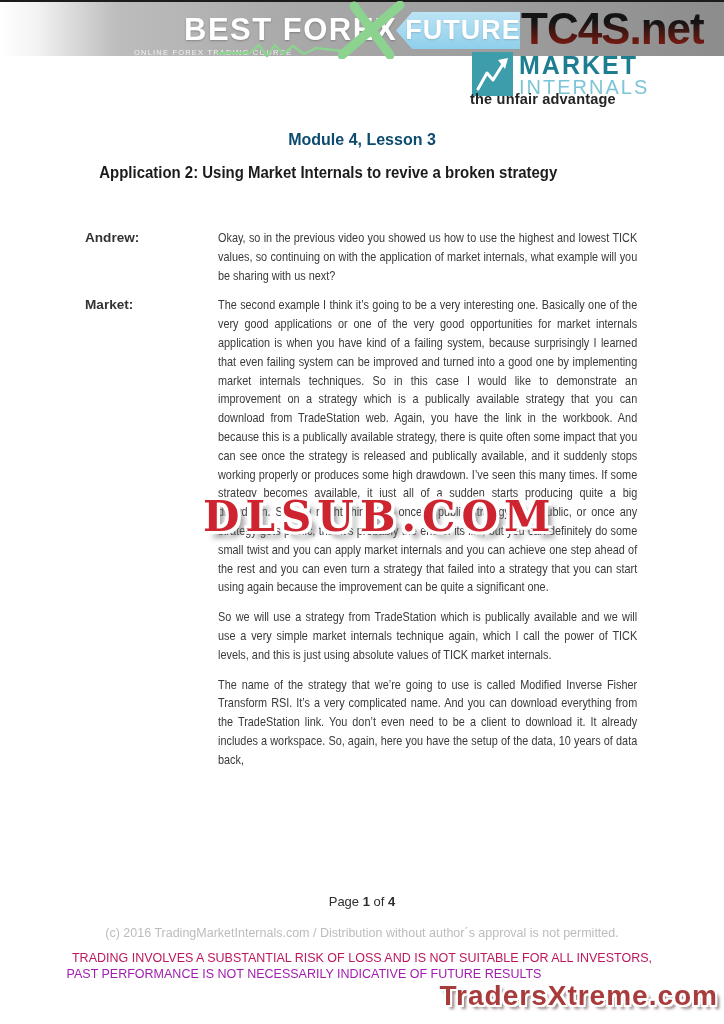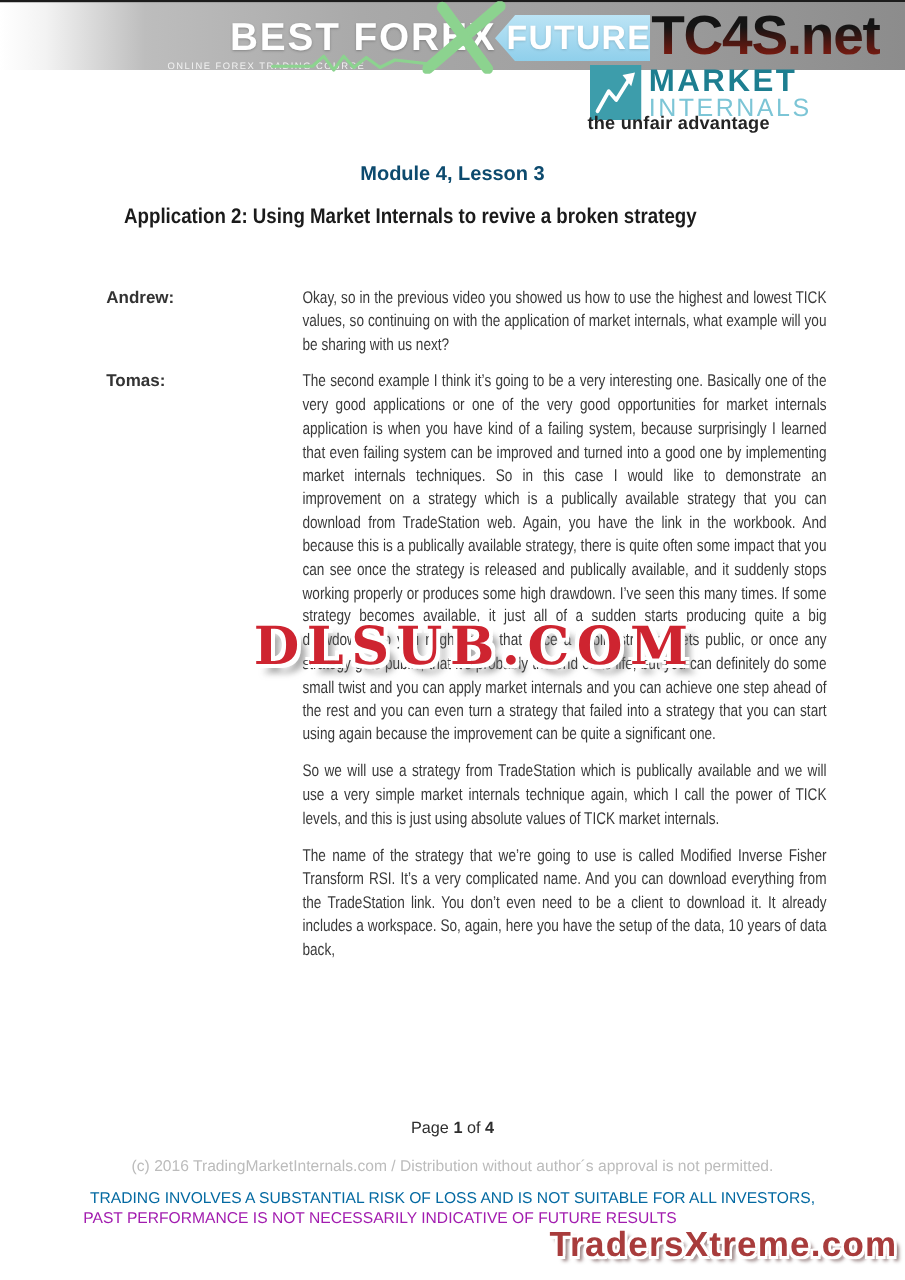--- a/index.html
+++ b/index.html
@@ -36,41 +36,41 @@
 
   
   .doc-title{position:absolute;left:0;top:131px;width:724px;margin:0;text-align:center;
              font-size:16px;font-weight:bold;color:#0c4a6e;}
   .doc-subtitle{position:absolute;left:0;top:163px;width:656px;margin:0;text-align:center;
                 font-size:17px;font-weight:bold;color:#1b1b1b;}
   .squeeze{display:inline-block;transform:scaleX(.88);transform-origin:50% 50%;white-space:nowrap;}
 
   
   .body-col{position:absolute;left:85px;top:229px;width:639px;}
-  .drow{display:flex;align-items:flex-start;margin-bottom:11px;gap:24px;}
+  .drow{display:flex;align-items:flex-start;margin-bottom:11px;}
   .speaker{width:133px;flex:0 0 133px;font-size:13.6px;font-weight:bold;color:#333333;line-height:18.8px;}
   .dtext{width:524px;flex:0 0 524px;font-size:13.6px;color:#3a3a3a;line-height:18.8px;
          text-align:justify;transform:scaleX(.8);transform-origin:0 0;}
 
   
   .watermark{position:absolute;left:203px;top:492px;z-index:6;
              font-family:"DejaVu Serif",serif;font-weight:bold;font-size:42px;letter-spacing:6px;
              color:#ce2430;
              text-shadow:
                -3px -3px 0 #fff,3px -3px 0 #fff,-3px 3px 0 #fff,3px 3px 0 #fff,
                0 -3px 0 #fff,0 3px 0 #fff,-3px 0 0 #fff,3px 0 0 #fff,
                7px 7px 5px rgba(110,110,110,.6);}
 
   
   .page-num{position:absolute;left:0;top:894px;width:724px;text-align:center;
             font-size:13px;color:#2e2e2e;}
   .page-num b{font-weight:bold;}
   .copyright{position:absolute;left:0;top:926px;width:724px;text-align:center;
              font-size:12.5px;color:#bcbcbc;}
-  .disc1{position:absolute;left:0;top:951px;width:724px;text-align:center;font-size:12.5px;color:#0369a1;}
+  .disc1{position:absolute;left:0;top:951px;width:724px;text-align:center;font-size:12.5px;color:#be185d;}
   .disc2{position:absolute;left:0;top:967px;width:608px;text-align:center;font-size:12.5px;color:#a21caf;}
   .brand{position:absolute;right:6px;top:980px;font-size:28px;font-weight:bold;letter-spacing:1px;
          color:#a83c3c;
          text-shadow:
            -2px -2px 0 #fff,2px -2px 0 #fff,-2px 2px 0 #fff,2px 2px 0 #fff,
            0 -2px 0 #fff,0 2px 0 #fff,-2px 0 0 #fff,2px 0 0 #fff,
            4px 4px 3px rgba(60,20,20,.55);}
 </style>
 </head>
 <body>
@@ -114,21 +114,21 @@
   <h2 class="doc-subtitle">
     <span class="squeeze">Application 2: Using Market Internals to revive a broken strategy</span>
   </h2>
 
   <div class="body-col">
     <div class="drow">
       <div class="speaker">Andrew:</div>
       <div class="dtext">Okay, so in the previous video you showed us how to use the highest and lowest TICK values, so continuing on with the application of market internals, what example will you be sharing with us next?</div>
     </div>
     <div class="drow">
-      <div class="speaker">Tomas:</div>
+      <div class="speaker">Market:</div>
       <div class="dtext">The second example I think it’s going to be a very interesting one. Basically one of the very good applications or one of the very good opportunities for market internals application is when you have kind of a failing system, because surprisingly I learned that even failing system can be improved and turned into a good one by implementing market internals techniques. So in this case I would like to demonstrate an improvement on a strategy which is a publically available strategy that you can download from TradeStation web. Again, you have the link in the workbook. And because this is a publically available strategy, there is quite often some impact that you can see once the strategy is released and publically available, and it suddenly stops working properly or produces some high drawdown. I’ve seen this many times. If some strategy becomes available, it just all of a sudden starts producing quite a big drawdown. So you might think that once a public strategy gets public, or once any strategy gets public, that it’s probably the end of its life, but you can definitely do some small twist and you can apply market internals and you can achieve one step ahead of the rest and you can even turn a strategy that failed into a strategy that you can start using again because the improvement can be quite a significant one.</div>
     </div>
     <div class="drow">
       <div class="speaker"></div>
       <div class="dtext">So we will use a strategy from TradeStation which is publically available and we will use a very simple market internals technique again, which I call the power of TICK levels, and this is just using absolute values of TICK market internals.</div>
     </div>
     <div class="drow">
       <div class="speaker"></div>
       <div class="dtext">The name of the strategy that we’re going to use is called Modified Inverse Fisher Transform RSI. It’s a very complicated name. And you can download everything from the TradeStation link. You don’t even need to be a client to download it. It already includes a workspace. So, again, here you have the setup of the data, 10 years of data back,</div>
     </div>

